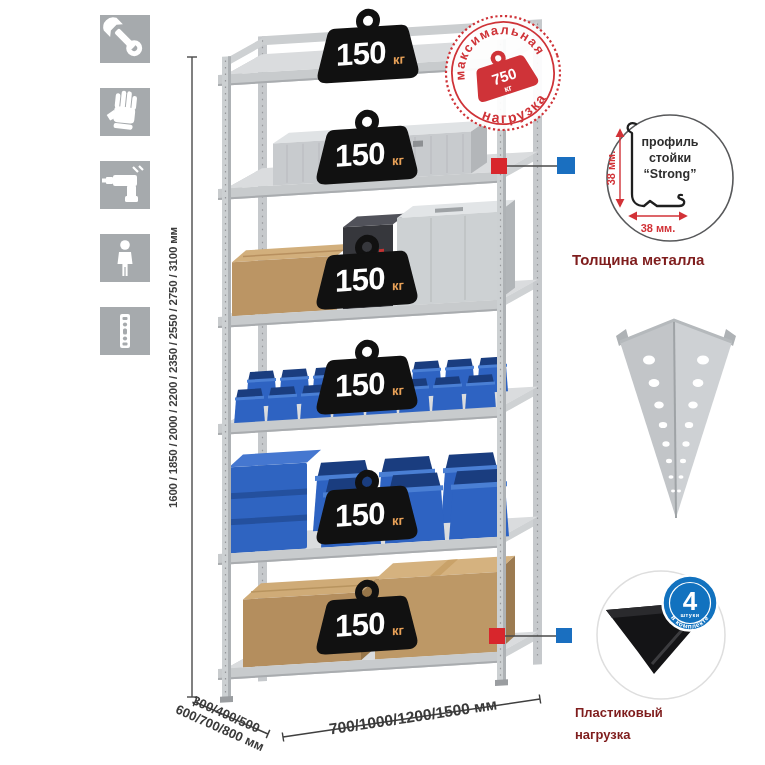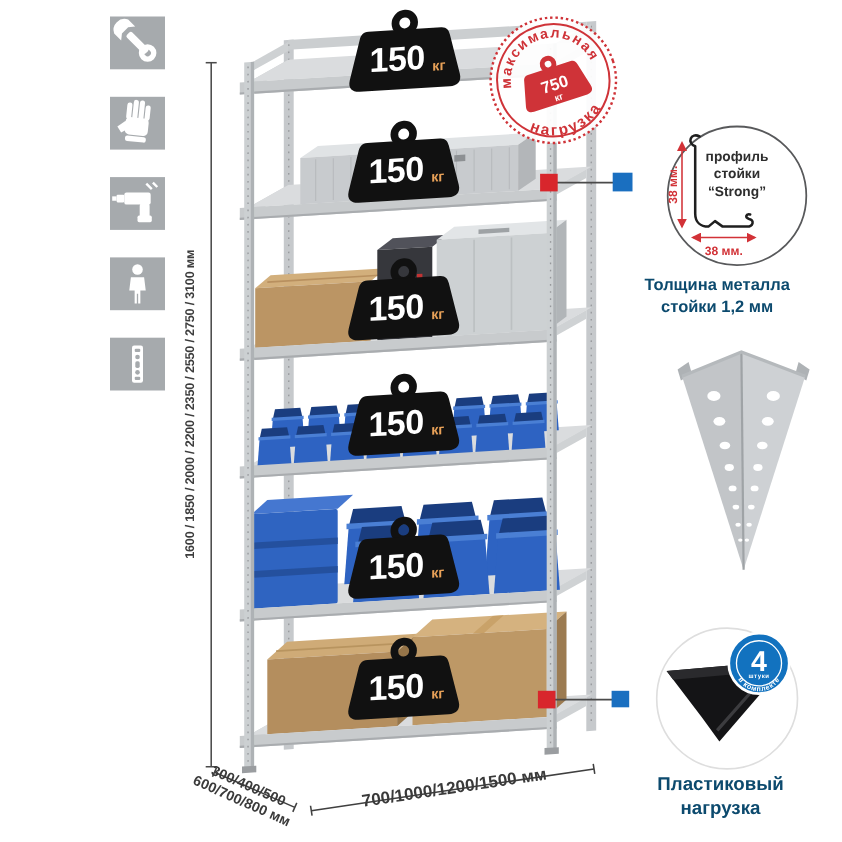--- a/index.html
+++ b/index.html
@@ -10,23 +10,23 @@
   .abs{position:absolute;}
   svg{overflow:visible;}
   .vdim-label{position:absolute;left:164px;top:196px;height:344px;width:18px;
       writing-mode:vertical-rl;transform:rotate(180deg);
       font-size:11.5px;font-weight:bold;color:#3d3d3d;letter-spacing:-0.2px;
       display:flex;align-items:center;justify-content:center;white-space:nowrap;}
   .depth-label{position:absolute;left:148px;top:706px;width:150px;text-align:center;
       transform:rotate(24deg);font-size:13px;font-weight:bold;color:#3a3a3a;line-height:15px;white-space:nowrap;}
   .width-label{position:absolute;left:288px;top:708px;width:250px;text-align:center;
       transform:rotate(-8.5deg);font-size:15.5px;font-weight:bold;color:#3a3a3a;white-space:nowrap;}
-  .caption{position:absolute;text-align:center;font-weight:bold;color:#0c4a6e;}
+  .caption{position:absolute;font-weight:bold;color:#7f1d1d;}
   .caption-profile{left:572px;top:250px;width:160px;font-size:15px;line-height:20px;}
-  .caption-foot{left:575px;top:702px;width:160px;font-size:17px;line-height:22px;}
+  .caption-foot{left:575px;top:702px;width:160px;font-size:13px;line-height:22px;}
   .w-num{font-size:31px;font-weight:bold;fill:#ffffff;letter-spacing:-0.5px;}
   .w-unit{font-size:13px;font-weight:bold;fill:#e8a158;}
   .stamp-arc{font-size:13px;font-weight:bold;fill:#cf3338;letter-spacing:1.5px;}
   .stamp-arc-b{font-size:14px;font-weight:bold;fill:#cf3338;letter-spacing:2px;}
   .pd-label{font-size:12.5px;fill:#2e2e2e;font-weight:bold;}
   .pd-dim{font-size:11px;font-weight:bold;fill:#d23237;}
   .fb-num{font-size:26px;font-weight:bold;fill:#fff;}
   .fb-small{font-size:5.5px;font-weight:bold;fill:#fff;letter-spacing:.5px;}
   .fb-arc{font-size:6.5px;font-weight:bold;fill:#fff;letter-spacing:.6px;}
 </style>
@@ -364,21 +364,20 @@
       <text class="pd-dim" transform="translate(-51,-12) rotate(-90)" text-anchor="middle">38 мм.</text>
       <line x1="-36" y1="36" x2="20" y2="36" stroke="#d23237" stroke-width="1.4" marker-start="url(#ar)" marker-end="url(#ar)"></line>
       <text class="pd-dim" x="-8" y="52" text-anchor="middle" font-size="12">38 мм.</text>
       <text class="pd-label" x="4" y="-34" text-anchor="middle">профиль</text>
       <text class="pd-label" x="4" y="-18" text-anchor="middle">стойки</text>
       <text class="pd-label" x="4" y="-2" text-anchor="middle">“Strong”</text>
     </g>
   </svg>
   <div class="caption caption-profile">
     <div>Толщина металла</div>
-    <div>стойки 1,2 мм</div>
   </div>
 
   <svg class="abs" style="left:616px;top:310px" width="120" height="215" viewBox="0 0 120 215">
     <polygon points="0,26 10,19 13,30 3,36" fill="#aeb2b5"></polygon>
     <polygon points="110,19 120,26 117,36 107,30" fill="#aeb2b5"></polygon>
     <polygon points="4,32 58,10 60,208" fill="#c2c5c8"></polygon>
     <polygon points="58,10 116,32 60,208" fill="#ced1d4"></polygon>
     <line x1="58" y1="10" x2="60" y2="208" stroke="#9fa3a6" stroke-width="2"></line>
     <path d="M 4 32 L 58 10 L 116 32" fill="none" stroke="#b5b9bc" stroke-width="3"></path>
     <g fill="#ffffff">

